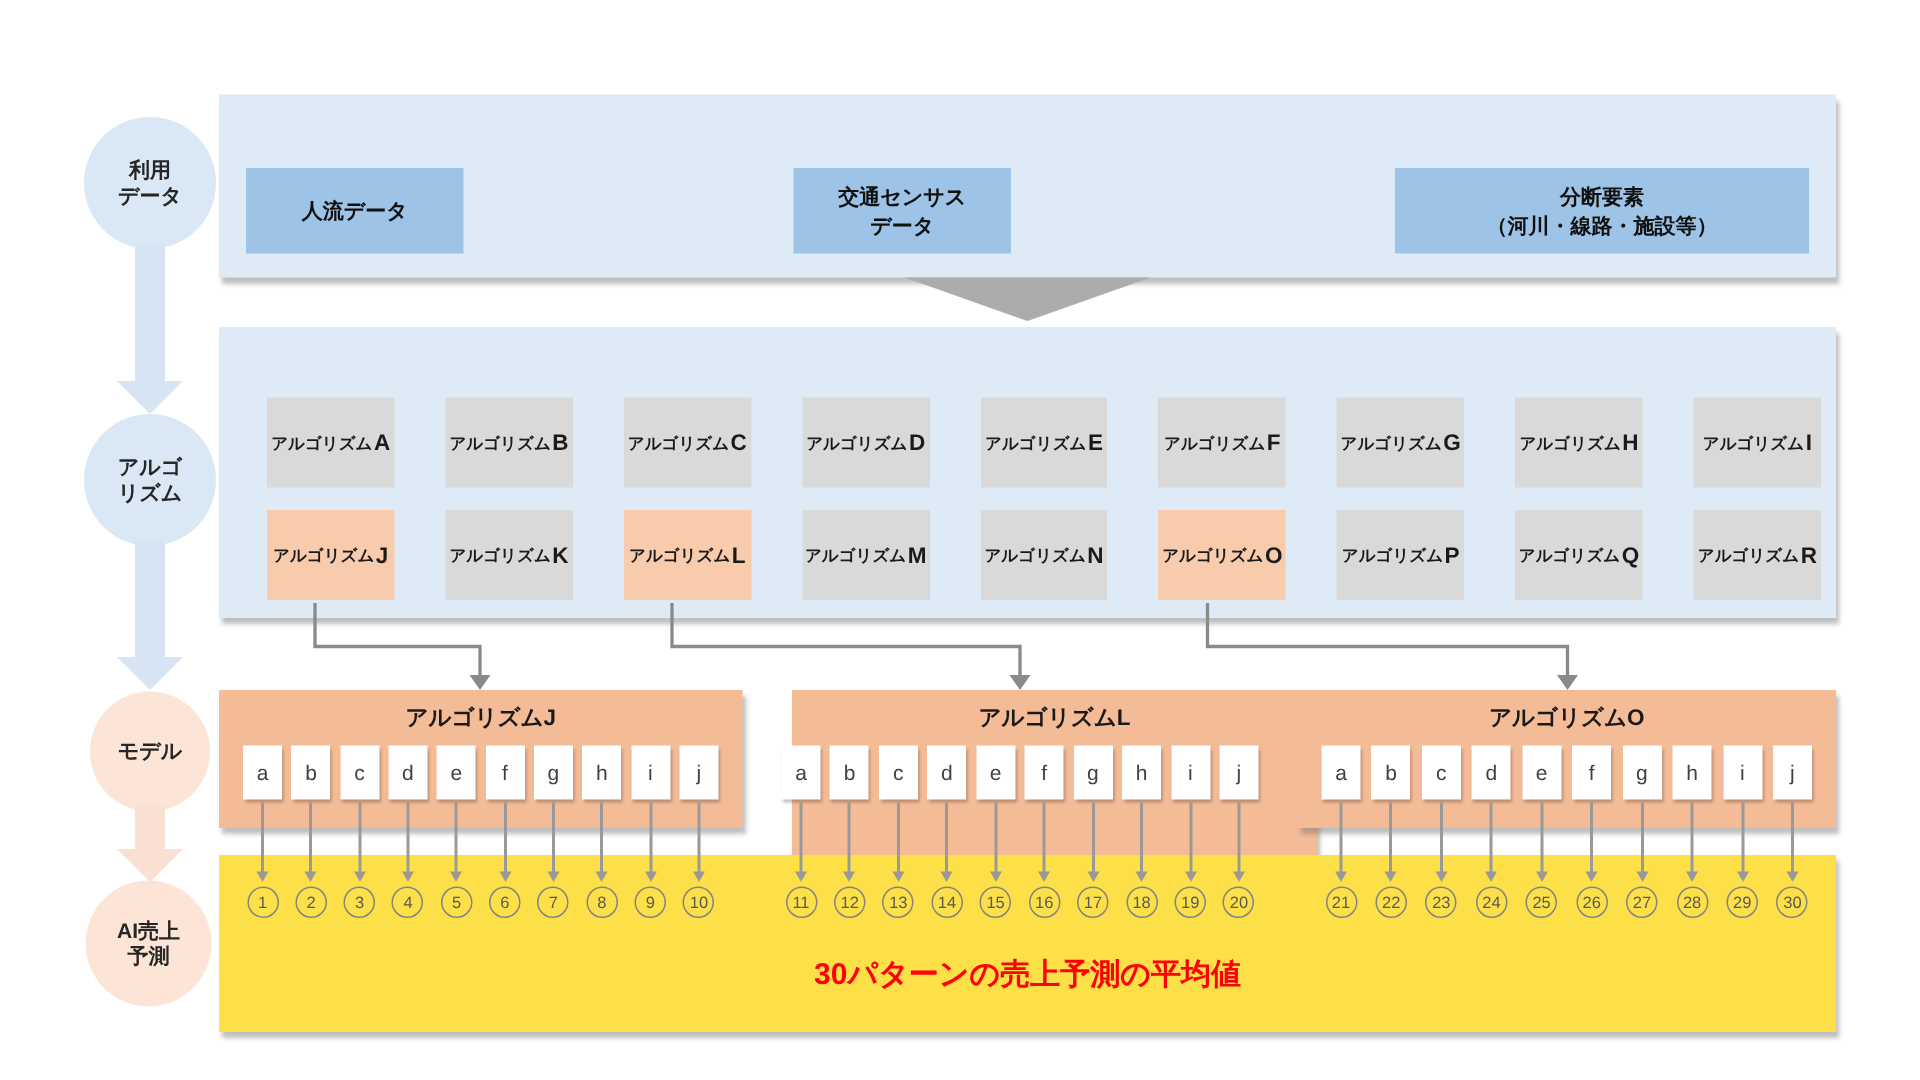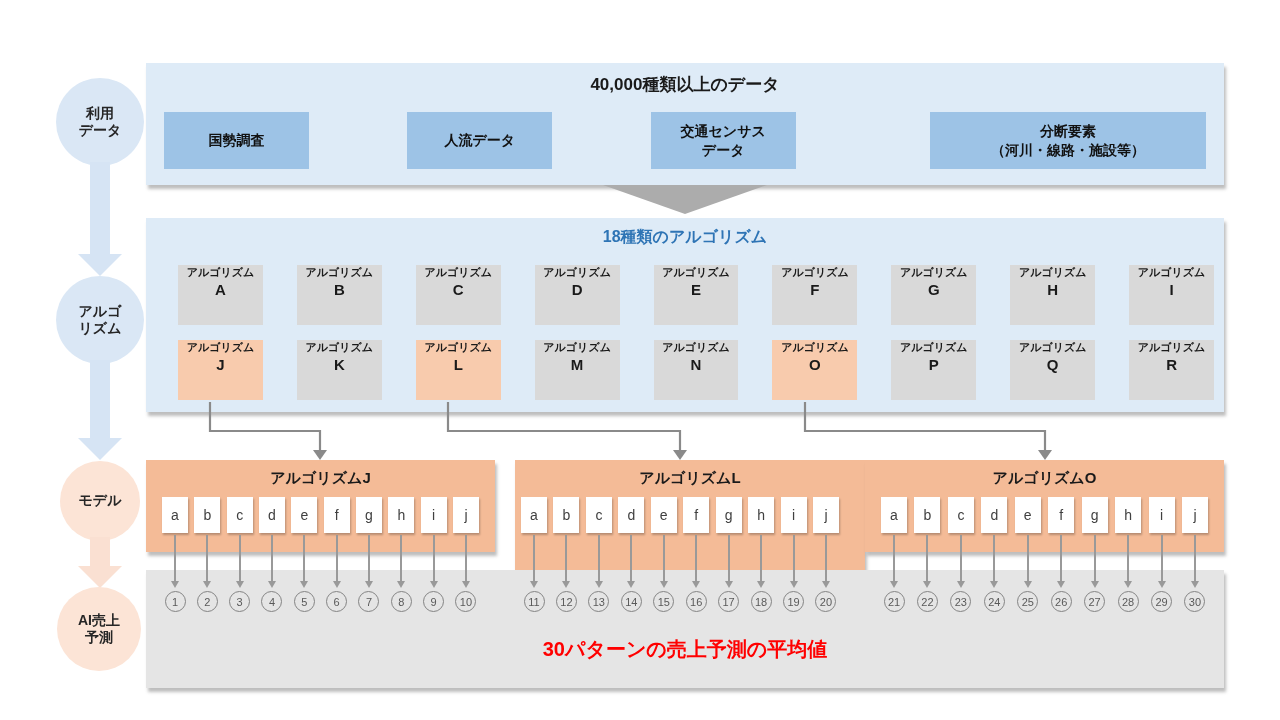--- a/index.html
+++ b/index.html
@@ -15,37 +15,37 @@
   .shaft-blue{background:#d6e4f4;}
   .shaft-peach{background:#fae0d2;}
   .flow-head{width:0;height:0;border-left:22px solid transparent;border-right:22px solid transparent;}
   .head-blue{border-top:22px solid #d6e4f4;}
   .head-peach{border-top:22px solid #fae0d2;}
 
   
   .panel{box-shadow:2px 4px 3px rgba(110,110,110,0.45);}
   .panel-blue{background:#deebf7;}
   .panel-model{background:#f4bb97;}
-  .panel-result{background:#e5e5e5;}
+  .panel-result{background:#fde047;}
   .panel-title-dark{font-size:17px;font-weight:bold;color:#1a1a1a;text-align:center;padding-top:10px;}
   .panel-title-blue{font-size:16px;font-weight:bold;color:#2e74b5;text-align:center;padding-top:9px;}
   .model-title{font-size:15px;font-weight:bold;color:#1a1a1a;text-align:center;padding-top:9px;}
 
   
   .data-row{left:18px;right:18px;top:49px;height:57px;display:flex;justify-content:space-between;}
   .data-box{width:145px;height:57px;background:#9dc3e6;display:flex;align-items:center;justify-content:center;
     font-size:14px;font-weight:bold;color:#111;text-align:center;line-height:1.3;white-space:pre-line;}
   .data-box.wide{width:276px;margin-left:36px;}
 
   
   .funnel{width:0;height:0;border-left:82px solid transparent;border-right:82px solid transparent;border-top:29px solid #acacac;}
 
   
   .algo-row{left:10px;right:10px;height:60px;display:flex;gap:12px;}
-  .algo-box{flex:1;background:#d9d9d9;display:flex;flex-direction:column;align-items:center;gap:1px;margin-left:22px;}
+  .algo-box{flex:1;background:#d9d9d9;display:flex;flex-direction:row;align-items:center;justify-content:center;gap:1px;margin-left:22px;}
   .algo-box.hl{background:#f8cbad;}
   .algo-prefix{font-size:11px;font-weight:bold;color:#1a1a1a;}
   .algo-letter{font-size:15px;font-weight:bold;color:#1a1a1a;}
 
   
   .col-group{display:flex;justify-content:space-between;padding:0 16px;box-sizing:border-box;}
   .mcol{display:flex;flex-direction:column;align-items:center;}
   .letter-box{width:26px;height:36px;background:#fff;display:flex;align-items:center;justify-content:center;
     font-size:14px;color:#404040;box-shadow:1px 2px 2px rgba(0,0,0,0.25);}
   .col-arrow{width:2px;height:47px;background:#999;position:relative;margin-top:2px;}
@@ -72,41 +72,38 @@
 <div class="abs flow-head head-blue" style="left:78px;top:438px;"></div>
 
 <div class="abs stage-circle stage-peach" style="left:60px;top:461px;width:80px;height:80px;">モデル</div>
 <div class="abs flow-shaft shaft-peach" style="left:90px;top:537px;height:29px;"></div>
 <div class="abs flow-head head-peach" style="left:78px;top:566px;"></div>
 
 <div class="abs stage-circle stage-peach" style="left:57px;top:587px;width:84px;height:84px;">AI売上
 予測</div>
 
 <div class="abs panel panel-blue" style="left:146px;top:63px;width:1078px;height:122px;">
-  <div class="panel-title-dark">40,000種類以上のデータ</div>
   <div class="abs data-row">
 
 
-      <div class="data-box">国勢調査</div>
 
       <div class="data-box">人流データ</div>
 
 
       <div class="data-box">交通センサス
 データ</div>
 
       <div class="data-box wide">分断要素
 （河川・線路・施設等）</div>
     </div>
 </div>
 
 <div class="abs funnel" style="left:603px;top:185px;"></div>
 
 <div class="abs panel panel-blue" style="left:146px;top:218px;width:1078px;height:194px;">
-  <div class="panel-title-blue">18種類のアルゴリズム</div>
   <div class="abs algo-row" style="top:47px;">
 
       <div class="algo-box">
         <span class="algo-prefix">アルゴリズム</span>
         <span class="algo-letter">A</span>
       </div>
 
       <div class="algo-box">
         <span class="algo-prefix">アルゴリズム</span>
         <span class="algo-letter">B</span>
@@ -205,21 +202,21 @@
   <g fill="#8a8a8a">
     <polygon points="313,450 327,450 320,460"></polygon>
     <polygon points="673,450 687,450 680,460"></polygon>
     <polygon points="1038,450 1052,450 1045,460"></polygon>
   </g>
 </svg>
 
 <div class="abs panel panel-model" style="left:146px;top:460px;width:349px;height:92px;">
   <div class="model-title">アルゴリズムJ</div>
 </div>
-<div class="abs panel panel-model" style="left:515px;top:460px;width:350px;height:116px;">
+<div class="abs panel panel-model" style="left:528px;top:460px;width:350px;height:116px;">
   <div class="model-title">アルゴリズムL</div>
 </div>
 <div class="abs panel panel-model" style="left:865px;top:460px;width:359px;height:92px;">
   <div class="model-title">アルゴリズムO</div>
 </div>
 
 <div class="abs panel panel-result" style="left:146px;top:570px;width:1078px;height:118px;">
   <div class="result-text">30パターンの売上予測の平均値</div>
 </div>
 

